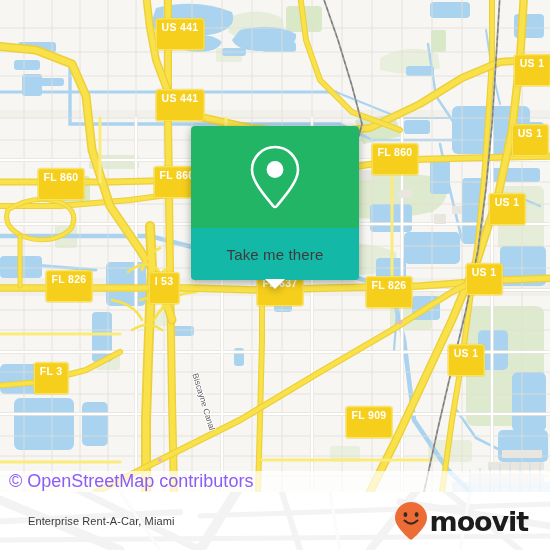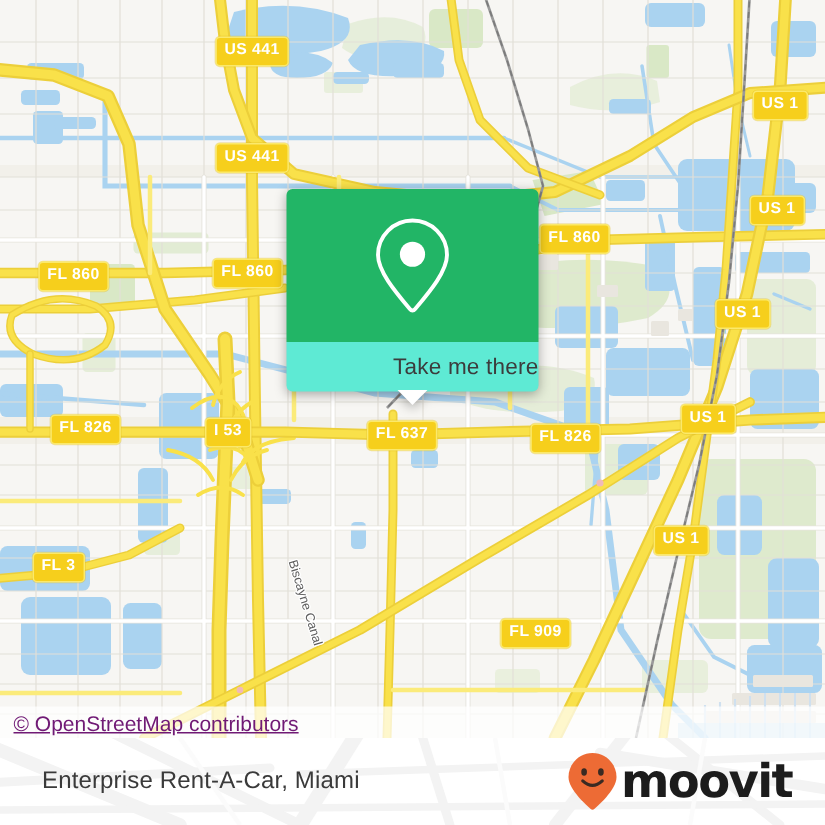--- a/index.html
+++ b/index.html
@@ -27,24 +27,25 @@
     position:absolute;
     transform:translate(-50%,-50%);
     background:#f6cf1c;
     border:1.6px solid #fbe96b;
     border-radius:3px;
     color:#ffffff;
     font-weight:bold;
     font-size:10.5px;
     letter-spacing:.3px;
     line-height:1;
-    padding:3px 5px 4px 5px;
+    padding:3px 5px 16px 5px;
     white-space:nowrap;
     box-shadow:0 0 0 .5px rgba(220,180,20,.35);
     font-family:"Liberation Sans", sans-serif;
+    margin-left:12px;
   }
 
   
   .canal-label{
     position:absolute;
     color:#5d5d5d;
     font-size:8.5px;
     white-space:nowrap;
     transform-origin:0 0;
     text-shadow:
@@ -56,43 +57,42 @@
   #attribution{
     position:absolute;
     left:0;bottom:0;
     width:550px;
     height:21px;
     background:rgba(255,255,255,.72);
     display:flex;align-items:center;
   }
   #attribution span{
     padding-left:9px;
-    font-size:14px;
-    color:#701a75;
-    text-decoration:underline;
+    font-size:18px;
+    color:#8b5cf6;
   }
 
   
   #callout{
     position:absolute;
     left:191px;top:126px;
     width:168px;
     filter:drop-shadow(0 2px 4px rgba(0,0,0,.33));
   }
   #callout-top{
     background:#22b566;
     height:102px;
     border-radius:4px 4px 0 0;
     display:flex;align-items:center;justify-content:center;
   }
   #callout-bottom{
-    background:#5eead4;
-    height:33px;
+    background:#14b8a6;
+    height:52px;
     border-radius:0 0 4px 4px;
-    display:flex;align-items:center;justify-content:flex-end;
+    display:flex;align-items:center;justify-content:center;
     position:relative;
   }
   #callout-label{
     font-size:15px;
     color:#3c3c3c;
     letter-spacing:.15px;
   }
   #callout-pointer{
     position:absolute;
     left:50%;bottom:-9px;
@@ -117,34 +117,34 @@
   }
   #footer-inner{
     position:relative;
     height:58px;
     display:flex;align-items:center;
     padding:0 14px 0 28px;
     box-sizing:border-box;
   }
   #place-title{
     flex:1;
-    font-size:16px;
+    font-size:11px;
     color:#3a3a3a;
     letter-spacing:.1px;
     white-space:nowrap;
     overflow:hidden;
     text-overflow:ellipsis;
   }
   #moovit-logo{
     display:flex;align-items:center;gap:2px;
     flex-shrink:0;
     padding-right:8px;
   }
   #moovit-word{
-    font-size:31px;
+    font-size:27px;
     font-weight:bold;
     color:#1c1c1c;
     letter-spacing:-1.1px;
     line-height:1;
     font-family:"DejaVu Sans", sans-serif;
   }
 </style>
 </head>
 <body>
 

